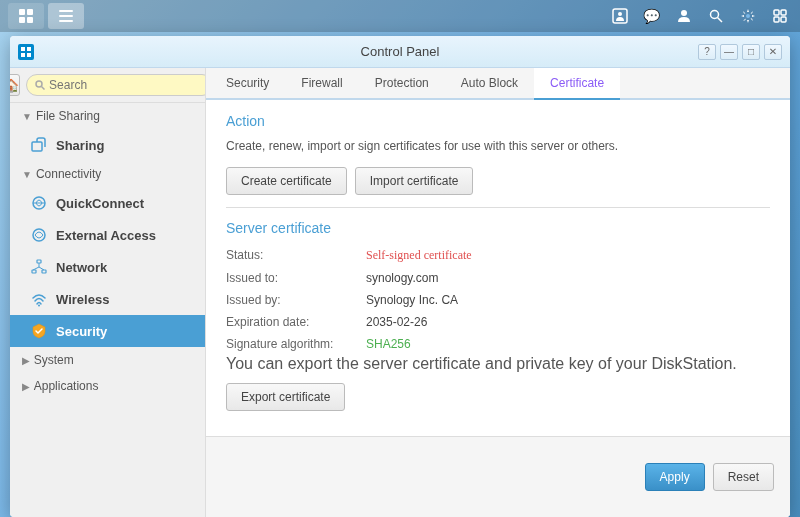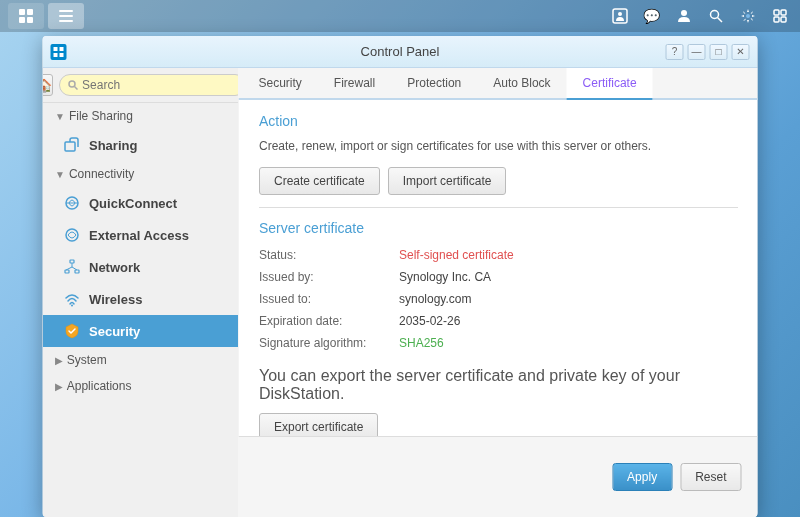--- a/index.html
+++ b/index.html
@@ -273,36 +273,36 @@
     .server-cert-section {
       margin-top: 8px;
     }
     .divider {
       border: none;
       border-top: 1px solid #ddd;
       margin: 12px 0;
     }
 
     .cert-table {
-      margin-bottom: 13px;
+      margin-bottom: 0;
     }
     .cert-row {
       display: flex;
       padding: 4px 0;
       font-size: 12px;
     }
     .cert-label {
       color: #666;
       width: 140px;
       flex-shrink: 0;
     }
     .cert-value {
       color: #444;
     }
-    .cert-value.red { color: #e05050; }
+    .cert-value.red { color: #e05050; font-family: Liberation Serif, serif; }
     .cert-value.green { color: #4caf50; }
 
     .export-note {
       color: #555;
       font-size: 16px;
       margin-bottom: 10px;
     }
 
     
     .bottom-bar {
@@ -365,21 +365,21 @@
       <svg width="14" height="14" viewBox="0 0 14 14" fill="none" stroke="white" stroke-width="1.5">
         <rect x="1" y="1" width="5" height="5" rx="1"></rect>
         <rect x="8" y="1" width="5" height="5" rx="1"></rect>
         <rect x="1" y="8" width="5" height="5" rx="1"></rect>
         <rect x="8" y="8" width="5" height="5" rx="1"></rect>
       </svg>
     </div>
   </div>
 </div>
 
-<div class="window" style="top:36px; width:715px; height:calc(517px - 36px);">
+<div class="window" style="top:36px; width:780px; height:calc(517px - 36px);">
 
   <div class="window-titlebar">
     <div class="window-logo">
       <div class="synology-icon">
         <svg width="12" height="12" viewBox="0 0 12 12" fill="white">
           <rect x="1" y="1" width="4" height="4"></rect>
           <rect x="7" y="1" width="4" height="4"></rect>
           <rect x="1" y="7" width="4" height="4"></rect>
           <rect x="7" y="7" width="4" height="4"></rect>
         </svg>
@@ -531,26 +531,26 @@
         <hr class="divider">
 
         <div class="server-cert-section">
           <div class="section-title">Server certificate</div>
           <div class="cert-table">
             <div class="cert-row">
               <span class="cert-label">Status:</span>
               <span class="cert-value red">Self-signed certificate</span>
             </div>
             <div class="cert-row">
+              <span class="cert-label">Issued to:</span>
+              <span class="cert-value">synology.com</span>
+            </div>
+            <div class="cert-row">
               <span class="cert-label">Issued by:</span>
               <span class="cert-value">Synology Inc. CA</span>
-            </div>
-            <div class="cert-row">
-              <span class="cert-label">Issued to:</span>
-              <span class="cert-value">synology.com</span>
             </div>
             <div class="cert-row">
               <span class="cert-label">Expiration date:</span>
               <span class="cert-value">2035-02-26</span>
             </div>
             <div class="cert-row">
               <span class="cert-label">Signature algorithm:</span>
               <span class="cert-value green">SHA256</span>
             </div>
           </div>

